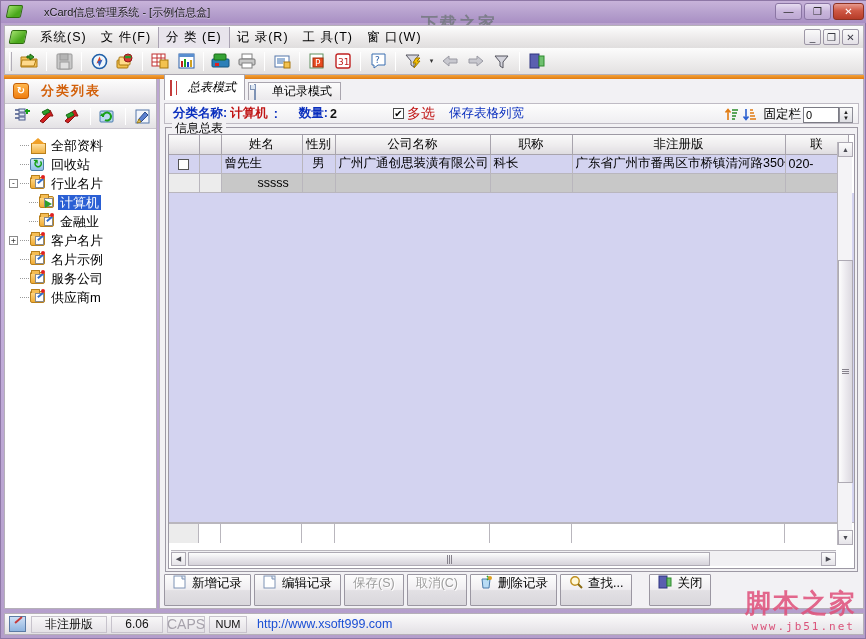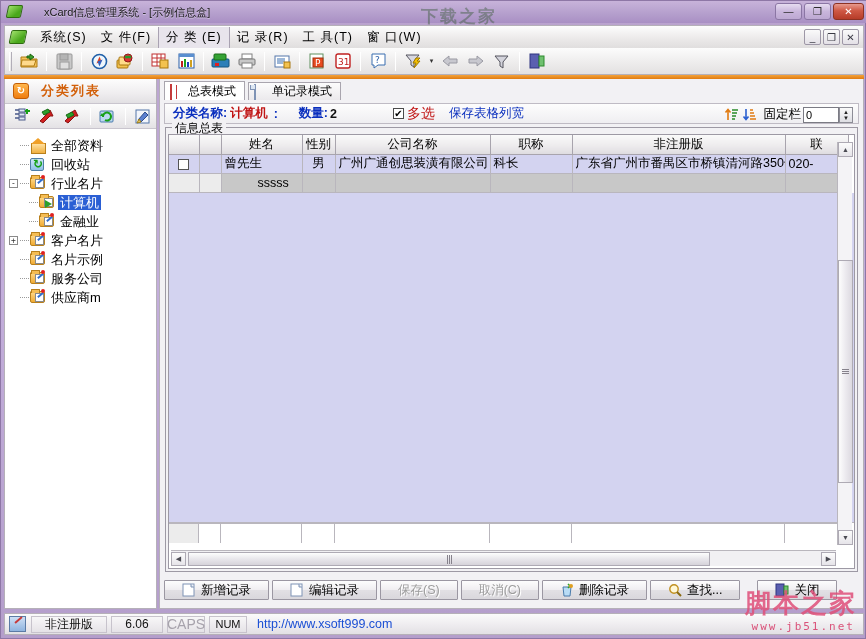--- a/index.html
+++ b/index.html
@@ -32,21 +32,21 @@
   .green-card{
     width:15px;height:13px;background:linear-gradient(135deg,#9fe06a 0%,#4aa81c 70%);
     border:1px solid #2e6b0f;border-radius:2px;transform:skewX(-12deg);
   }
   #title-text{
     font-size:11px;color:#1a1a1a;white-space:nowrap;
     text-shadow:0 1px 0 rgba(255,255,255,.4);
     margin-left:16px;
   }
   #title-watermark{
-    position:absolute;left:420px;top:5px;width:180px;height:22px;
+    position:absolute;left:420px;top:12px;width:180px;height:22px;
     color:rgba(60,90,60,.45);font-size:17px;font-weight:bold;
     letter-spacing:2px;overflow:hidden;line-height:22px;
   }
   #titlebar-buttons{
     position:absolute;right:3px;top:2px;display:flex;gap:2px;
   }
   .tb-btn{
     width:27px;height:17px;border:1px solid #8b76a4;border-radius:3px;
     background:linear-gradient(180deg,#e6dcf0 0%,#c9b6dc 50%,#bda8d2 100%);
     display:flex;align-items:center;justify-content:center;
@@ -208,21 +208,21 @@
   #tabs{
     height:21px;display:flex;align-items:flex-end;padding-left:4px;padding-top:3px;
     background:#f2f1f4;
   }
   .tab{
     height:18px;display:flex;align-items:center;padding:0 8px 0 5px;
     font-size:12px;border:1px solid #a9a5ae;border-bottom:none;
     background:linear-gradient(180deg,#fcfcfc 0%,#ebe9ec 100%);
     margin-right:3px;white-space:nowrap;
   }
-  .tab.active{background:#fff;height:19px;font-weight:normal;}
+  .tab.active{background:#fff;height:26px;font-weight:normal;font-style:italic;}
   .tab .tico{width:14px;height:13px;margin-right:4px;flex:none;}
   .grid-ico{
     width:14px;height:12px;background:#fff;border:1px solid #c43a3a;position:relative;
   }
   .grid-ico:before{content:"";position:absolute;left:0;top:4px;width:100%;height:1px;background:#c43a3a;}
   .grid-ico:after{content:"";position:absolute;left:5px;top:0;width:1px;height:100%;background:#c43a3a;}
   .doc-ico{
     width:11px;height:13px;background:#fff;border:1px solid #7f93b5;position:relative;
   }
   .doc-ico:before{content:"";position:absolute;right:0;top:0;width:4px;height:4px;background:#dce6f2;border-left:1px solid #7f93b5;border-bottom:1px solid #7f93b5;}
@@ -336,21 +336,21 @@
     background:linear-gradient(180deg,#fdfdfd 0%,#e8e6eb 50%,#d6d3da 100%);
     border:1px solid #aeaab4;display:flex;align-items:center;justify-content:center;
   }
 
   
   #btnbar{
     position:absolute;left:4px;bottom:4px;right:4px;height:28px;
     display:flex;align-items:center;gap:3px;
   }
   .bbtn{
-    height:20px;display:flex;align-items:center;padding:0 17px;
+    height:32px;display:flex;align-items:flex-start;padding:0 8px;
     border:1px solid #9b97a2;border-radius:1px;
     background:linear-gradient(180deg,#fdfdfd 0%,#f0eef1 48%,#e2e0e4 52%,#d9d7dc 100%);
     font-size:12.5px;color:#000;white-space:nowrap;
   }
   .bbtn .bico{width:14px;height:14px;margin-right:5px;flex:none;}
   .bbtn.disabled{color:#9d9d9d;text-shadow:1px 1px 0 #fff;}
   .bbtn.gap{margin-left:14px;}
 
   
   #statusbar{

